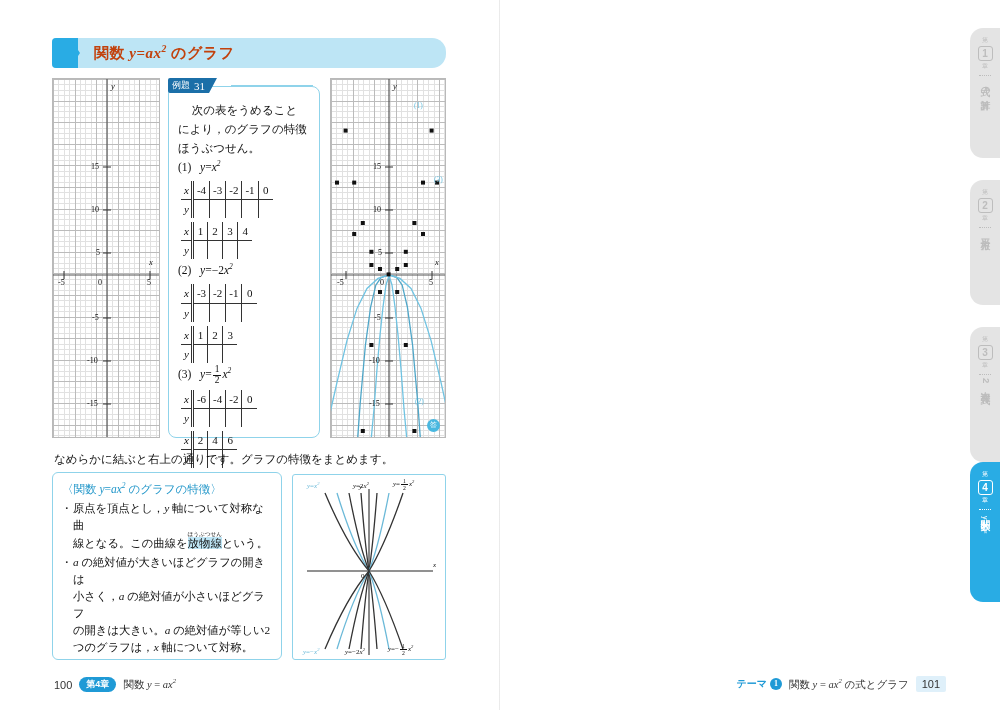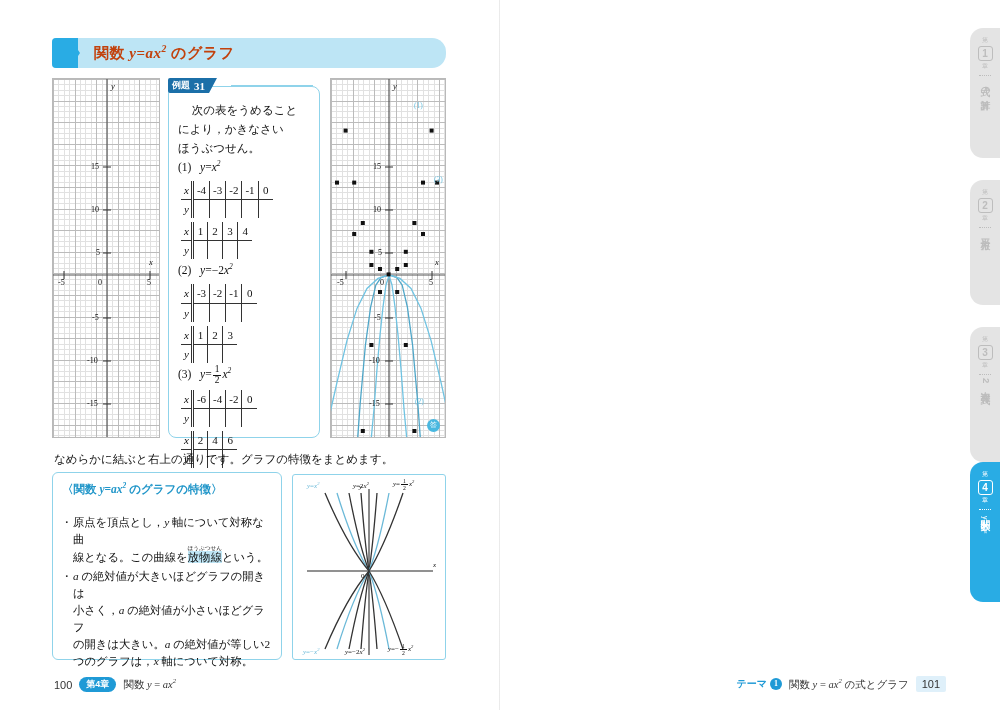--- a/index.html
+++ b/index.html
@@ -63,21 +63,21 @@
     background:#49b8e0; color:#fff; font-size:7px; line-height:13px; text-align:center;
   }
 
   
   .ex-box{
     position:absolute; border:1.4px solid #8fd3ea; border-radius:8px;
     background:#fff;
   }
   .ex-tag{
     position:absolute; left:-1px; top:-9px; height:15px;
-    background:#1b6fa8; color:#fff; font-size:9px; font-weight:bold;
+    background:#1b6fa8; color:#fff; font-size:9px; font-weight:normal;
     padding:0 4px 0 4px; display:flex; align-items:center; gap:4px;
     border-radius:2px 0 0 2px;
   }
   .ex-tag .num{ font-size:11px; }
   .ex-tag:after{
     content:""; position:absolute; right:-8px; top:0;
     border-top:15px solid #1b6fa8; border-right:8px solid transparent;
   }
   .ex-tag-line{
     position:absolute; top:-2px; height:1.4px; background:#8fd3ea;
@@ -106,21 +106,21 @@
 
   
   .lp-note{ position:absolute; left:54px; top:452px; font-size:11.5px; color:#111; }
 
   
   .feat-box{
     position:absolute; left:52px; top:472px; width:230px; height:188px;
     border:1.4px solid #8fd3ea; border-radius:6px; background:#fff;
     padding:7px 9px; font-size:11.3px; line-height:1.5; color:#111;
   }
-  .feat-head{ color:#2196c9; font-weight:bold; margin-bottom:16px; font-size:11.5px; }
+  .feat-head{ color:#2196c9; font-weight:normal; margin-bottom:2px; font-size:11.5px; }
   .feat-li{ position:relative; padding-left:11px; margin-top:2px; }
   .feat-li:before{ content:"・"; position:absolute; left:-1px; top:0; }
   .hl{ background:#bfe6f6; }
 
   
   .mini-fig{
     position:absolute; left:292px; top:474px; width:154px; height:186px;
     border:1.2px solid #8fd3ea; border-radius:3px; background:#fff;
   }
   .mini-lbl{ position:absolute; font-size:7px; color:#111; }
@@ -283,21 +283,21 @@
     </div>
 
     <div class="ex-box ex64">
       <div class="ex-tag">
         <span>例題</span>
         <span class="num">31</span>
       </div>
       <div class="ex-tag-line" style="left:62px;right:6px"></div>
       <div class="ex-body">
         <div class="ind">次の表をうめること</div>
-        <div>により，かきなさい</div>
+        <div>により，のグラフの特徴</div>
         <div>ほうぶつせん。</div>
 
         <div>
           <span>(1)</span>
           &nbsp;&nbsp;<i class="v">y</i>=<i class="v">x</i><sup class="sq">2</sup>
         </div>
         <table class="vtbl">
           <tbody>
               <tr>
                 <td class="hdr"><i class="v">x</i></td>

